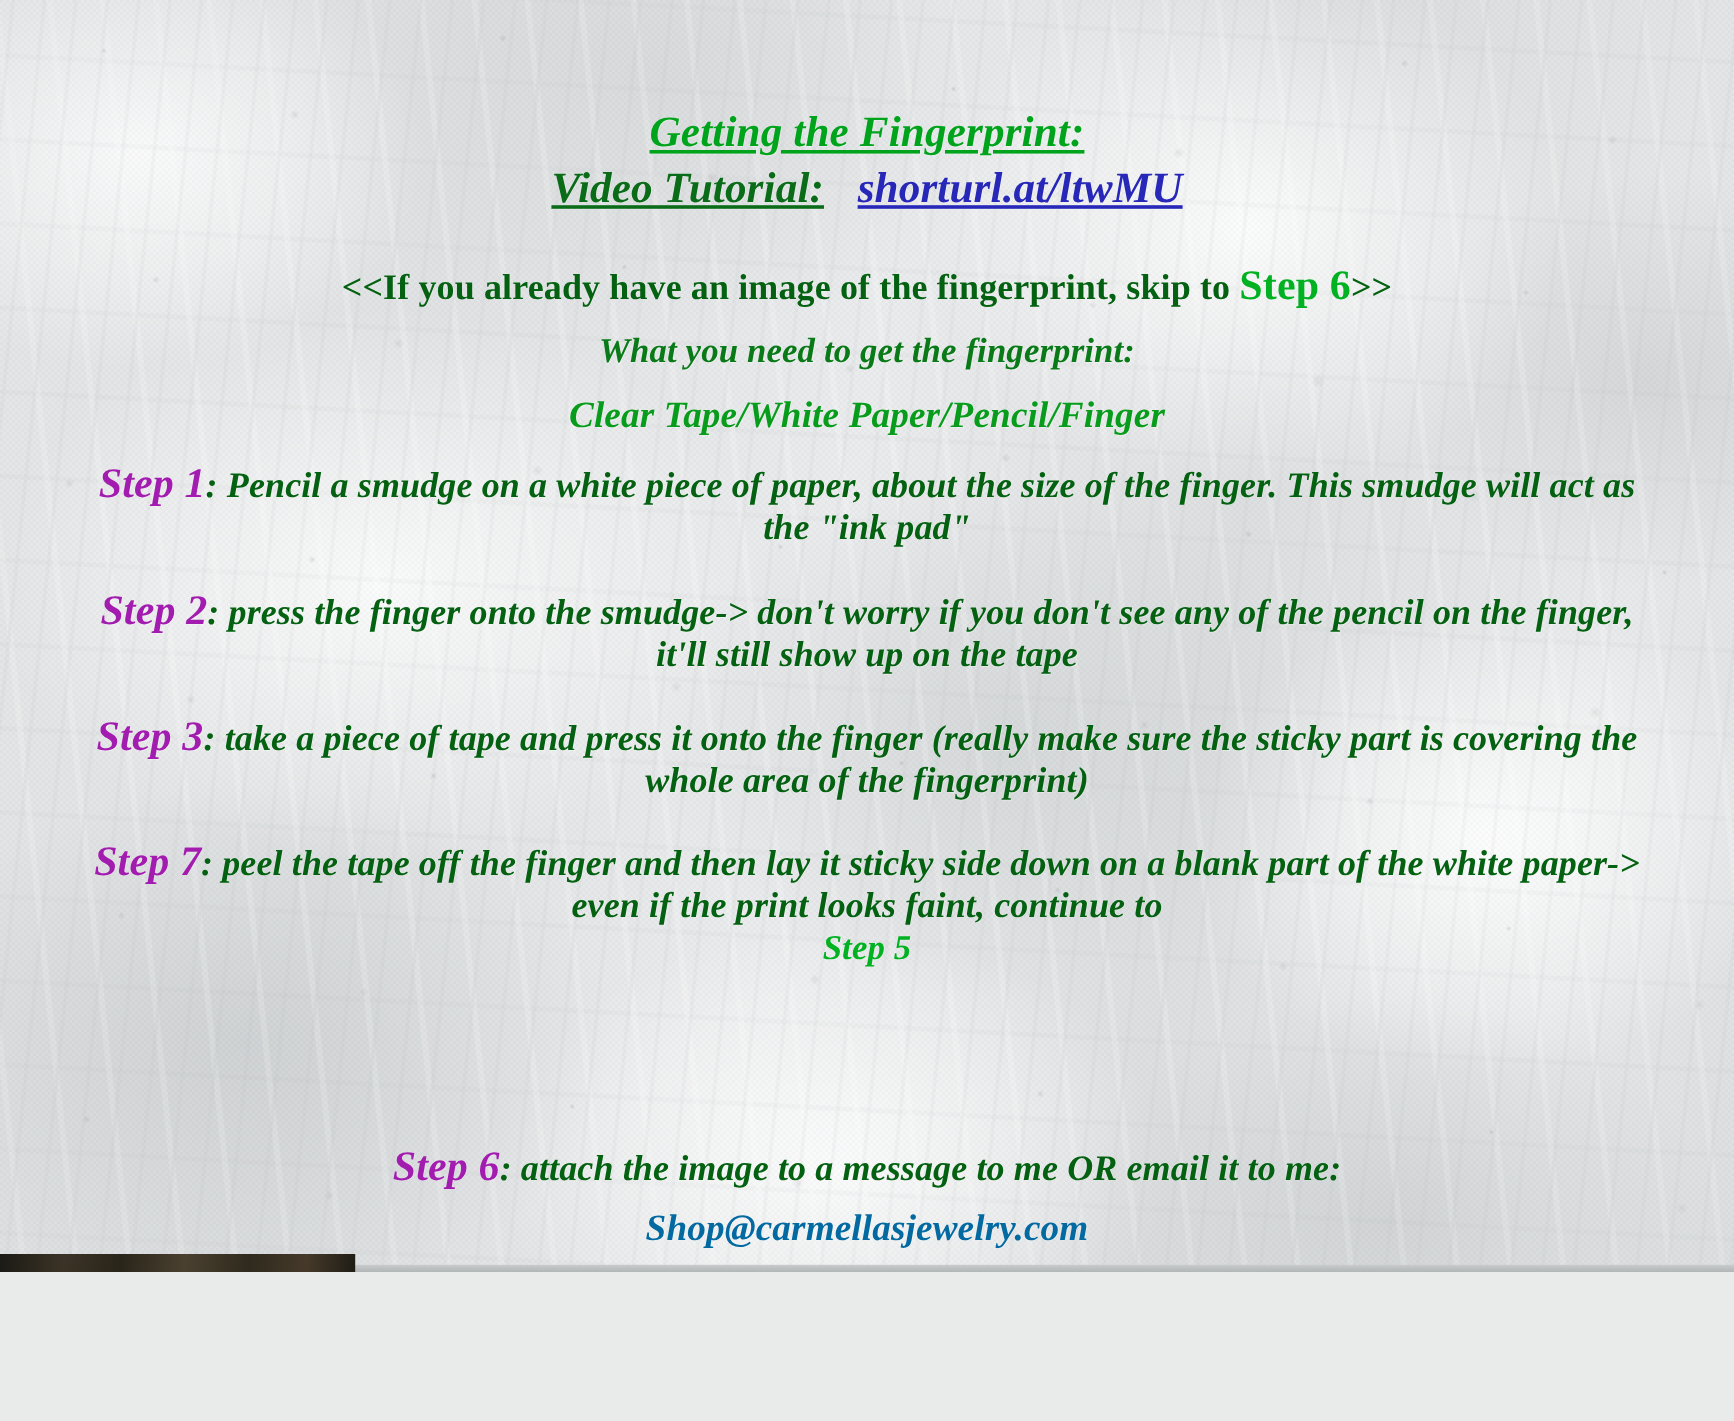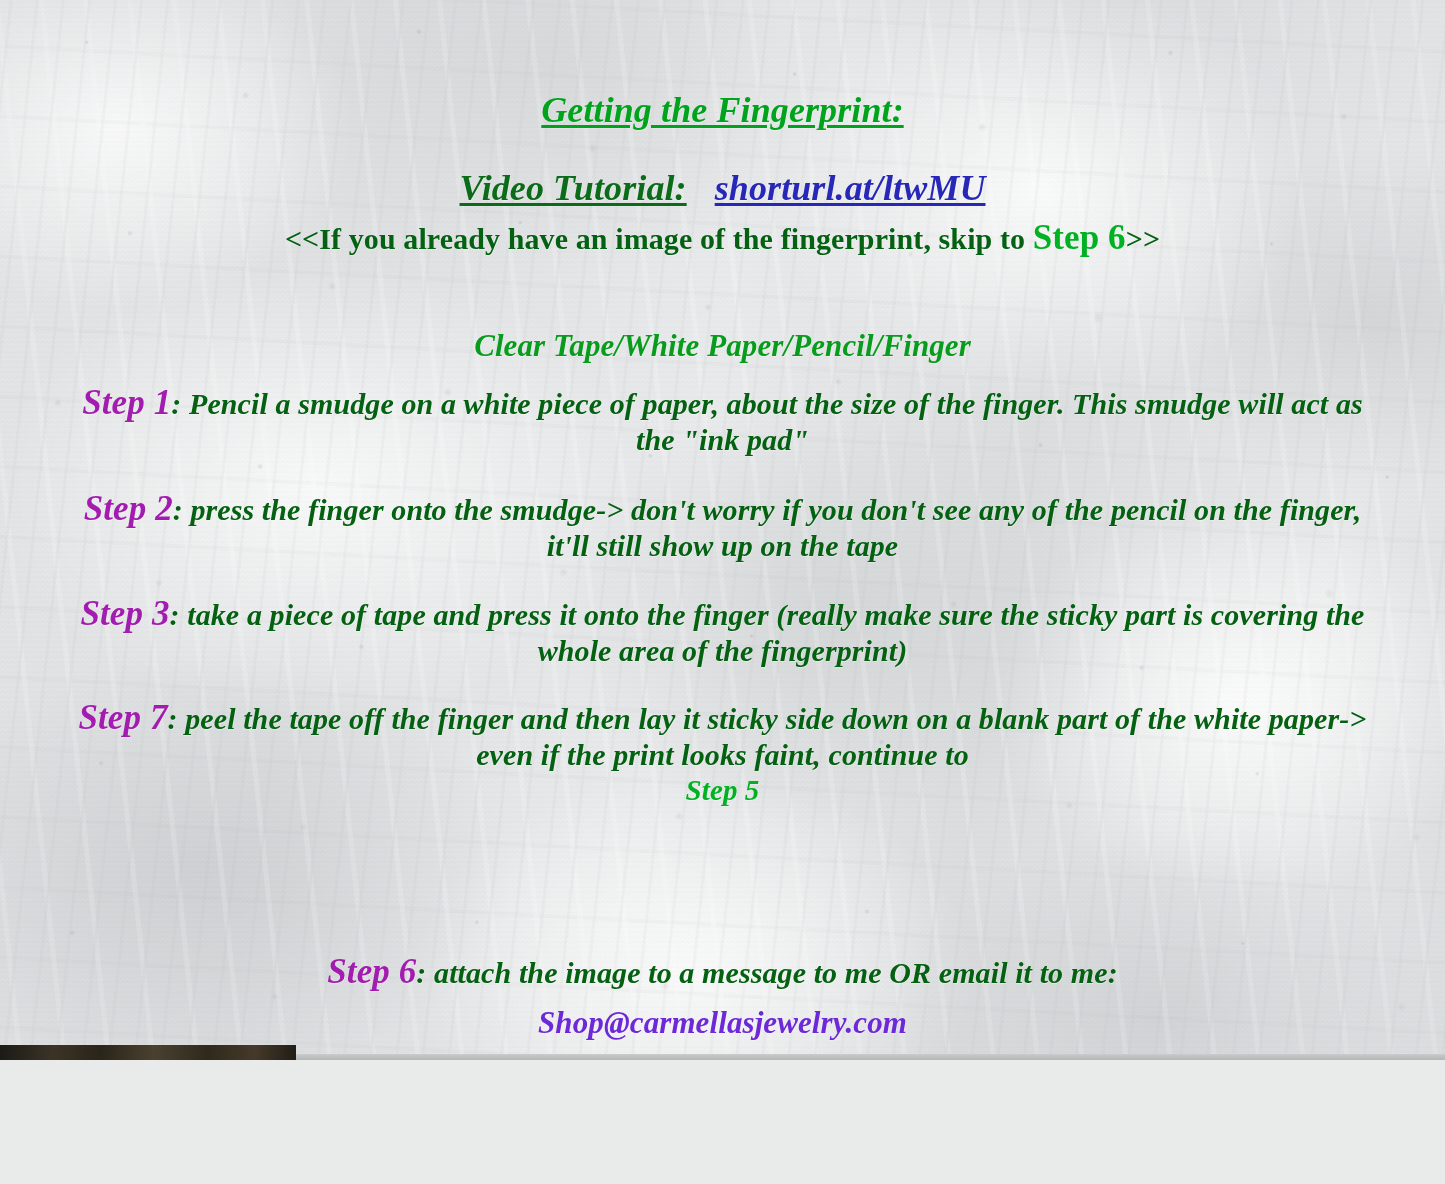--- a/index.html
+++ b/index.html
@@ -165,21 +165,21 @@
   }
 
   .title-main {
     top: 90px;
     font-size: 36px;
     color: #00a41c;
   }
   .title-main .u { text-decoration: underline; text-underline-offset: 3px; }
 
   .tutorial {
-    top: 168px;
+    top: 136px;
     font-size: 36px;
   }
   .tutorial .label {
     color: #0a6b18;
     text-decoration: underline;
     text-underline-offset: 3px;
   }
   .tutorial .gap { display: inline-block; width: 28px; }
   .tutorial .link {
     color: #2727b8;
@@ -230,21 +230,21 @@
 
   .s4 .tail {
     display: block;
     color: #00b121;
     font-size: 29px;
     margin-top: 2px;
   }
 
   .s6 .email {
     display: block;
-    color: #6d28d9;
+    color: #0369a1;
     font-size: 31px;
     margin-top: 13px;
   }
 </style>
 </head>
 <body>
 
 <div id="poster">
 
   <div class="bg-layer bg-base"></div>
@@ -260,20 +260,21 @@
     </div>
 
     <div class="line tutorial">
       <span class="label">Video Tutorial:</span><span class="gap"></span><a class="link" href="#">shorturl.at/ltwMU</a>
     </div>
 
     <div class="line skip">
       <span>&lt;&lt;If you already have an image of the fingerprint, skip to </span><span class="bright">Step 6</span><span>&gt;&gt;</span>
     </div>
 
+    <div class="line needline">What you need to get the fingerprint:</div>
 
     <div class="line supplies">Clear Tape/White Paper/Pencil/Finger</div>
 
     <div class="line step s1">
       <span class="tag">Step 1</span><span>: Pencil a smudge on a white piece of paper, about the size of the finger. This smudge will act as the "ink pad"</span>
     </div>
 
     <div class="line step s2">
       <span class="tag">Step 2</span><span>: press the finger onto the smudge-&gt; don't worry if you don't see any of the pencil on the finger, it'll still show up on the tape</span>
     </div>

